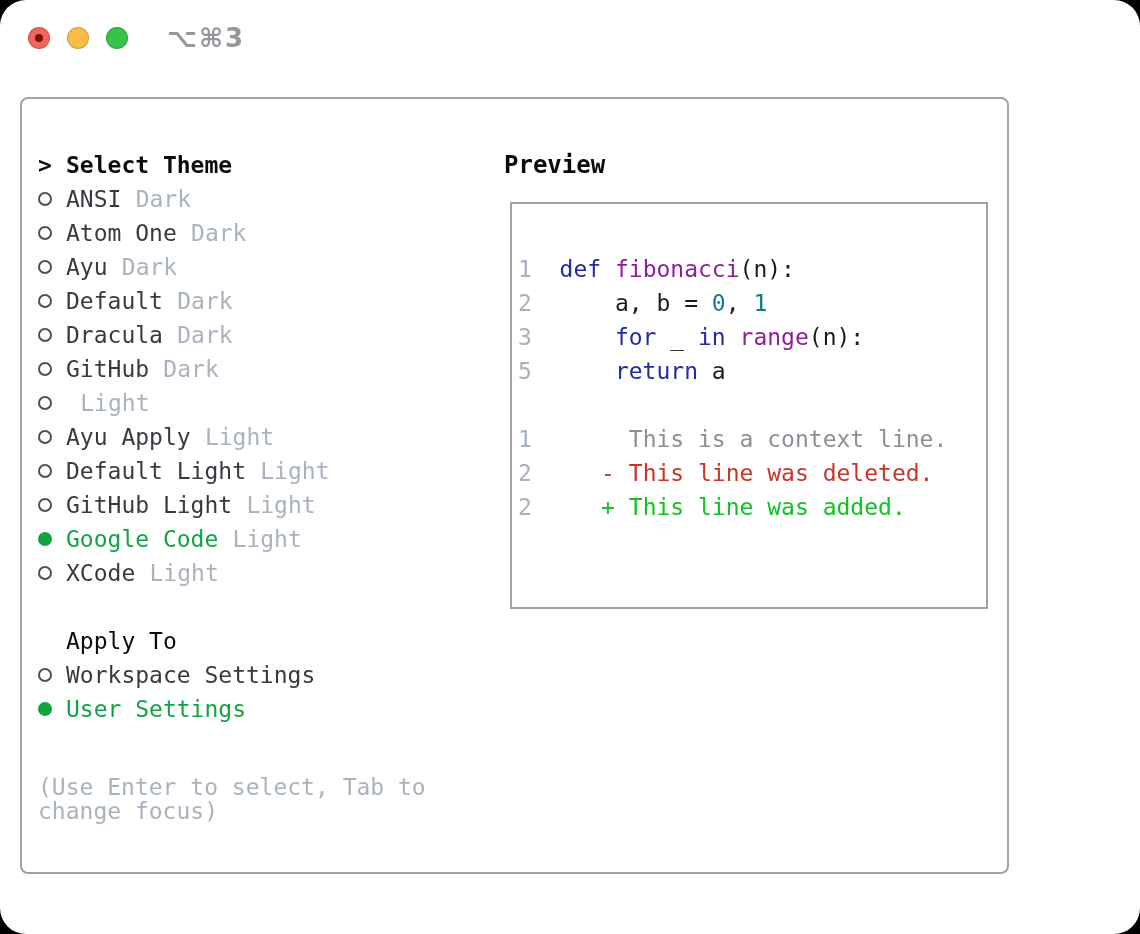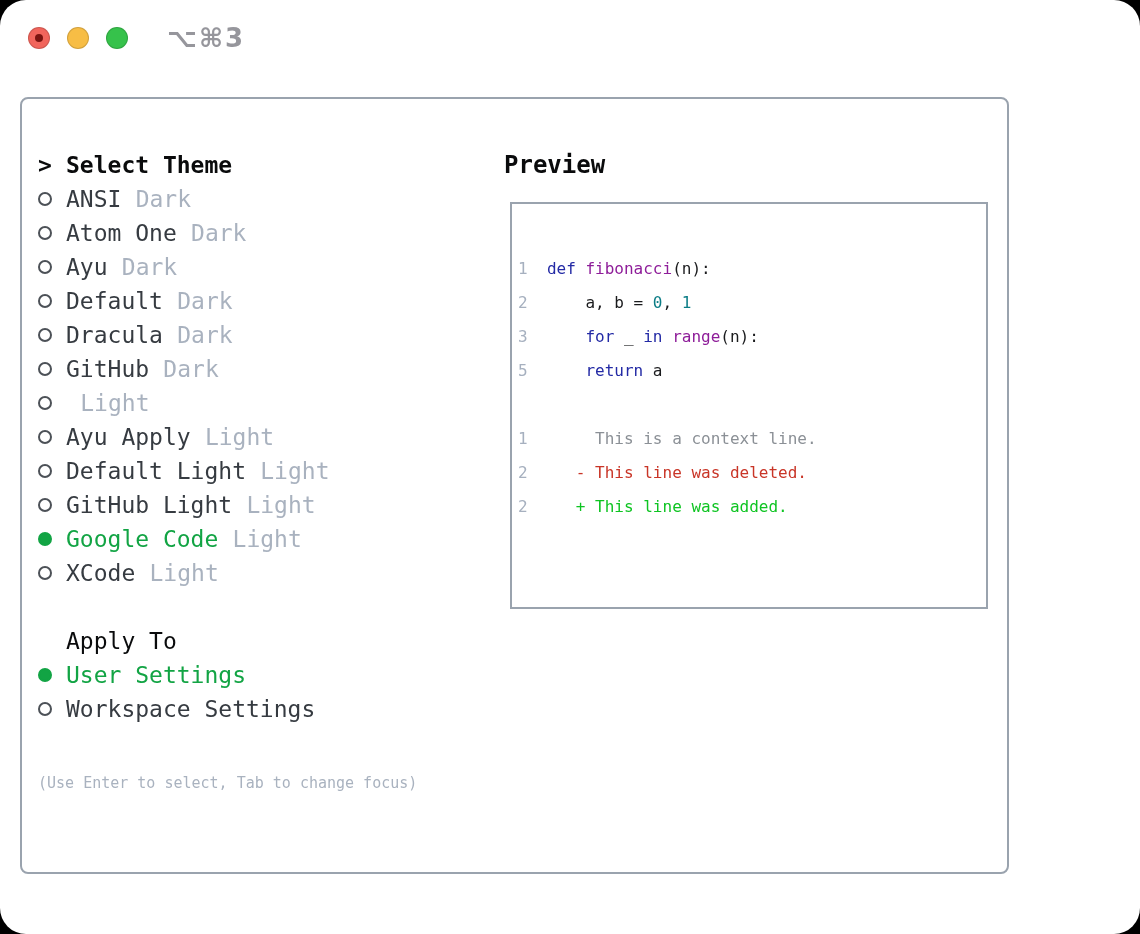--- a/index.html
+++ b/index.html
@@ -31,30 +31,30 @@
   .prompt{font-weight:bold;color:var(--header-black);font-size:23px}
   .radio{width:14px;height:14px;border:2px solid var(--radio-outline);border-radius:50%;
          box-sizing:border-box;display:inline-block}
   .radio.sel{background:var(--selected-green);border-color:var(--selected-green)}
   .hdr{font-weight:bold;color:var(--header-black)}
   .tname{color:var(--item-dark)}
   .tname.green{color:var(--selected-green)}
   .tvariant{color:var(--muted-gray);margin-left:0.62em}
   .apply-hdr{color:var(--header-black)}
   .spacer{height:34px}
-  .hint{margin-top:8px;font-size:15px;line-height:30px;color:var(--muted-gray);
+  .hint{margin-top:15px;font-size:23px;line-height:24px;color:var(--muted-gray);
         white-space:normal;word-wrap:break-word}
 
   
   .preview-header{position:absolute;left:482px;top:49px;height:34px;line-height:34px;
                   font-size:24px;font-weight:bold;color:var(--header-black)}
   .preview-box{position:absolute;left:488px;top:103px;width:478px;height:407px;
                border:2px solid var(--border-gray);box-sizing:border-box;
                padding:48px 0 0 6px;overflow:hidden;background:#fff}
-  .code-line{height:34px;line-height:34px;font-size:16px;white-space:pre}
+  .code-line{height:34px;line-height:34px;font-size:23px;white-space:pre}
   .ln{display:inline-block;width:3ch;color:var(--line-number-gray)}
   .c-kw{color:var(--keyword-blue)}
   .c-fn{color:var(--function-purple)}
   .c-lit{color:var(--literal-teal)}
   .c-pl{color:var(--code-plain)}
   .d-context{color:var(--context-gray)}
   .d-deleted{color:var(--deleted-red)}
   .d-added{color:var(--added-green)}
 </style>
 </head>
@@ -95,22 +95,22 @@
         </div>
 
       <div class="spacer"></div>
 
       <div class="row">
         <span class="marker"></span>
         <span class="apply-hdr">Apply To</span>
       </div>
 
       <div id="apply-items">
+          <div class="row"><span class="marker"><span class="radio"></span></span><span class="tname">Workspace Settings</span></div>
           <div class="row"><span class="marker"><span class="radio sel"></span></span><span class="tname green">User Settings</span></div>
-          <div class="row"><span class="marker"><span class="radio"></span></span><span class="tname">Workspace Settings</span></div>
         </div>
 
       <div class="spacer"></div>
 
       <div class="hint">(Use Enter to select, Tab to change focus)</div>
     </div>
 
     <div class="preview-header">Preview</div>
 
     <div class="preview-box">

